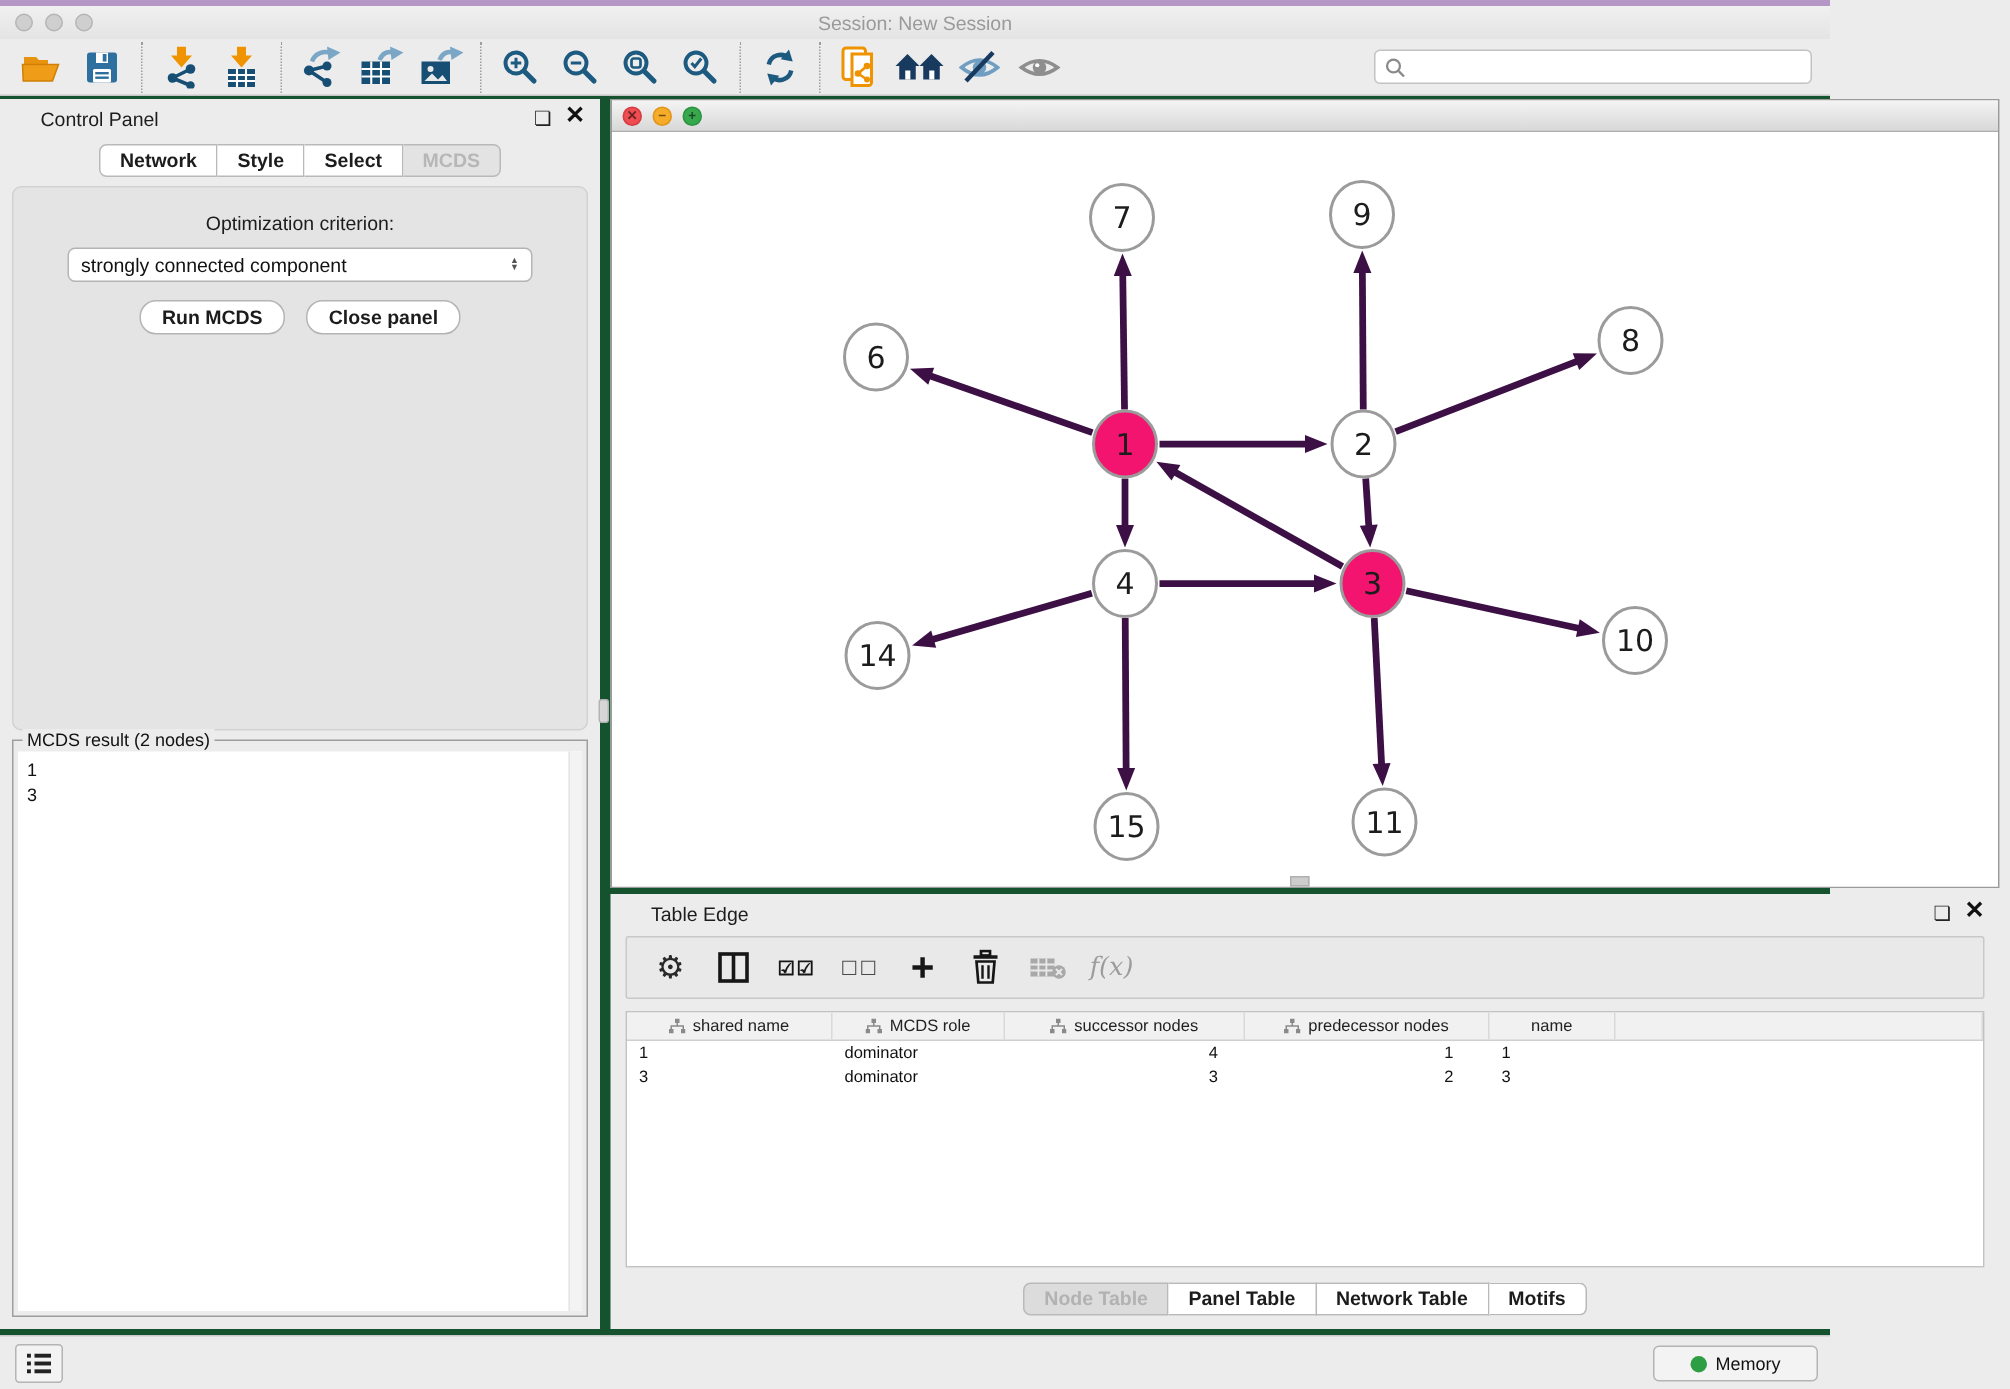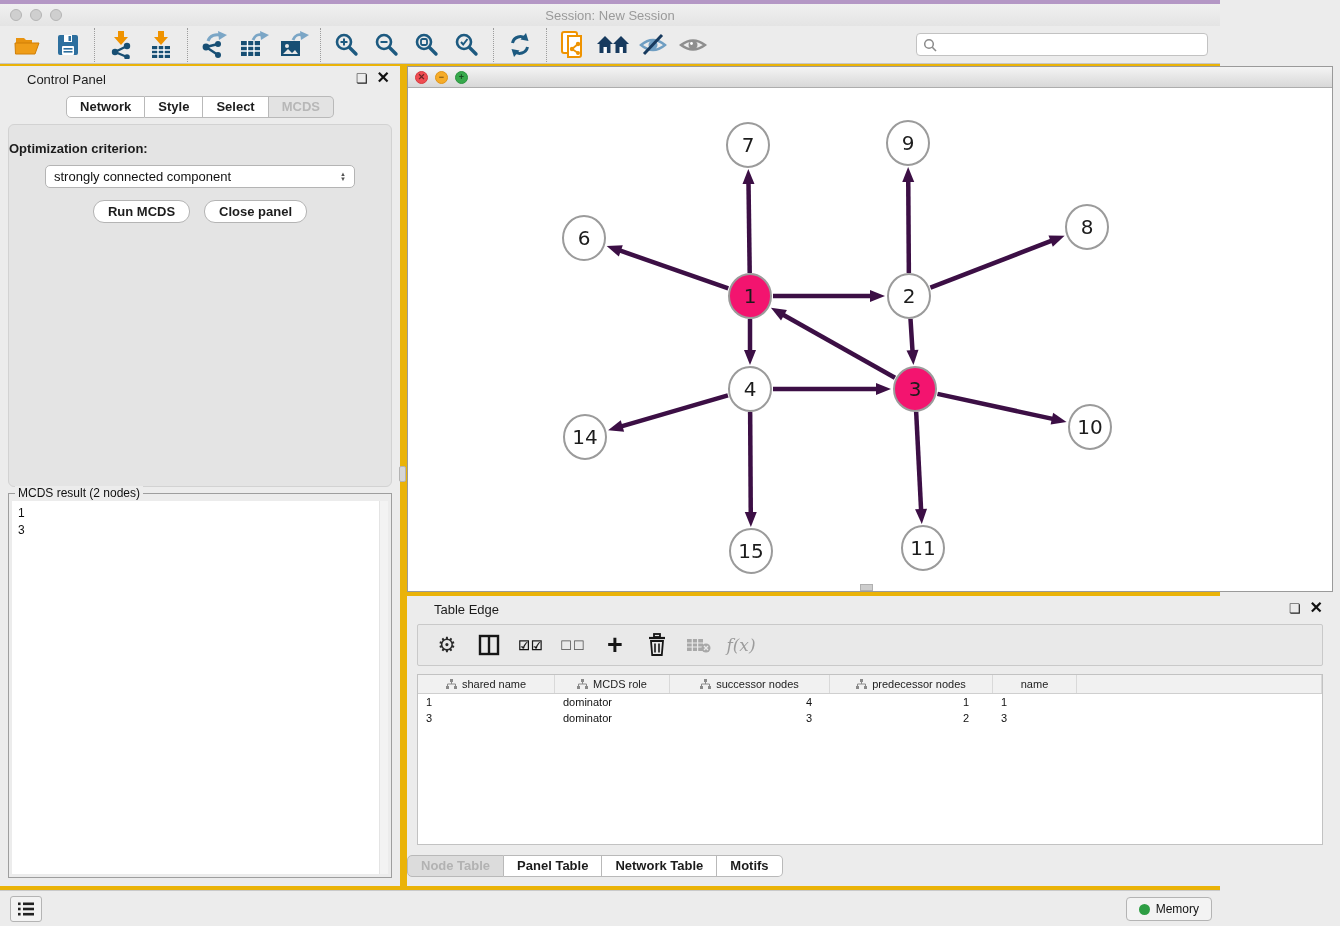--- a/index.html
+++ b/index.html
@@ -1,18 +1,18 @@
 <!DOCTYPE html>
 <html><head>
 <meta charset="utf-8">
 <style>
   * { margin:0; padding:0; box-sizing:border-box; }
   html,body { width:1340px; height:926px; }
   body { font-family:"Liberation Sans", sans-serif; background:#ececec; overflow:hidden; }
-  .app { position:relative; width:1220px; height:926px; background:#eab308; }
+  .app { position:relative; width:1220px; height:926px; background:#14532d; }
 
   
   .desktop-strip { position:absolute; left:0; top:0; width:100%; height:4px; background:#b497c5; }
   .titlebar { position:absolute; left:0; top:4px; width:100%; height:22px;
               background:linear-gradient(#f0f0f0,#e4e4e4); }
   .traffic { position:absolute; left:10px; top:5px; display:flex; gap:8px; }
   .tl { width:12px; height:12px; border-radius:50%; background:#cfcfcf; border:1px solid #b5b5b5; }
   .win-title { position:absolute; left:0; right:0; top:4px; text-align:center; font-size:13px; color:#9a9a9a; }
 
   .toolbar { position:absolute; left:0; top:26px; width:100%; height:38px;
@@ -36,21 +36,21 @@
   .seg { display:flex; }
   .seg .tab { background:#fff; border:1px solid #b9b9b9; border-left:none; padding:2px 13px 3px;
               font-size:13px; font-weight:600; color:#1c1c1c; }
   .seg .tab:first-child { border-left:1px solid #b9b9b9; border-radius:5px 0 0 5px; }
   .seg .tab:last-child { border-radius:0 5px 5px 0; }
   .seg .tab.active { background:#e3e3e3; color:#b7b7b7; }
   .cp-tabs { position:absolute; left:0; right:0; top:30px; display:flex; justify-content:center; }
 
   .cp-body { position:absolute; left:8px; right:8px; top:58px; height:363px;
              background:#e4e4e4; border:1px solid #d2d2d2; border-radius:6px; }
-  .crit-label { font-size:13px; font-weight:700; color:#1c1c1c; margin-top:16px; }
+  .crit-label { text-align:center; font-size:13px; font-weight:400; color:#1c1c1c; margin-top:16px; }
   .crit-select { margin:9px auto 0; width:310px; height:23px; background:#fff; border:1px solid #b4b4b4;
                  border-radius:5px; display:flex; align-items:center; padding:0 8px; font-size:13px; color:#111; }
   .crit-select .chev { margin-left:auto; display:flex; flex-direction:column; line-height:5px; font-size:6px; color:#555; }
   .cp-buttons { display:flex; justify-content:center; gap:14px; margin-top:12px; }
   .aqua-btn { background:#fff; border:1px solid #b4b4b4; border-radius:11px; padding:3px 14px;
               font-size:13px; font-weight:600; color:#1c1c1c; }
 
   .groupbox { position:absolute; left:8px; right:8px; top:427px; height:385px; border:1px solid #9e9e9e; }
   .groupbox > .legend { position:absolute; top:-8px; left:6px; background:#ececec; padding:0 3px;
                         font-size:12px; color:#111; }
@@ -95,30 +95,30 @@
   .thead { display:grid; grid-template-columns:137px 115px 160px 163px 84px 1fr; height:19px;
            background:#f1f1f1; border-bottom:1px solid #cfcfcf;text-align:right; }
   .th { display:flex; align-items:center; justify-content:center; gap:5px; font-size:11px; color:#222;
         border-right:1px solid #d9d9d9; overflow:hidden; }
   .trow { display:grid; grid-template-columns:137px 115px 160px 163px 84px 1fr; height:16px; }
   .td { font-size:11px; color:#111; display:flex; align-items:center; padding:0 8px; }
   .td.right { justify-content:flex-end; }
   .td.pad-r18 { padding-right:18px; }
   .td.pad-r24 { padding-right:24px; }
 
-  .tp-tabs { position:absolute; left:0; right:0; bottom:9px; display:flex; }
+  .tp-tabs { position:absolute; left:0; right:0; bottom:9px; display:flex; justify-content:center; }
   .tp-tabs .tab.active { background:#dcdcdc; color:#b2b2b2; }
 
   
   .statusbar { position:absolute; left:0; bottom:0; width:100%; height:36px; background:#ececec;
                border-top:1px solid #c9c9c9; }
   .list-btn { position:absolute; left:10px; top:5px; width:32px; height:26px; background:#f3f3f3;
               border:1px solid #b4b4b4; border-radius:3px; display:flex; align-items:center; justify-content:center; }
   .mem-btn { position:absolute; right:8px; top:6px; height:24px; background:#f3f3f3; border:1px solid #b4b4b4;
-             border-radius:4px; display:flex; align-items:center; gap:6px; padding:0 12px; font-size:12px; color:#111; }
+             border-radius:4px; display:flex; align-items:center; gap:6px; padding:0 24px; font-size:12px; color:#111; }
   .mem-dot { width:11px; height:11px; border-radius:50%; background:#2e9e44; }
 </style>
 </head>
 <body>
 
 <div class="app">
 
   <div class="desktop-strip"></div>
   <div class="titlebar">
     <div class="traffic">

